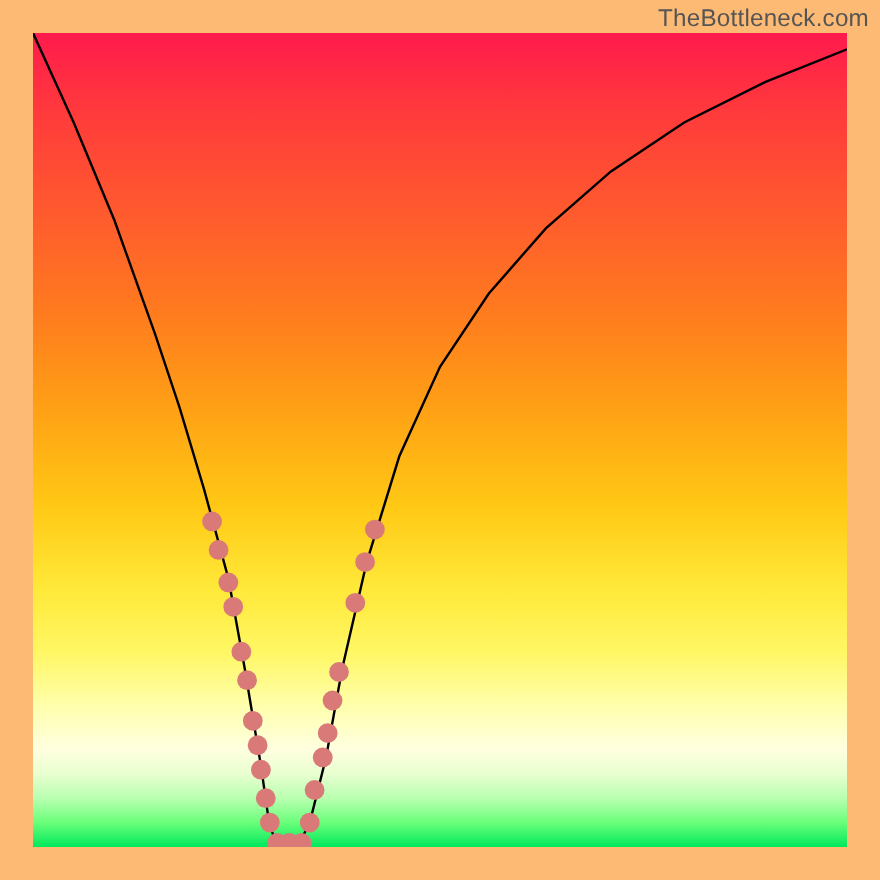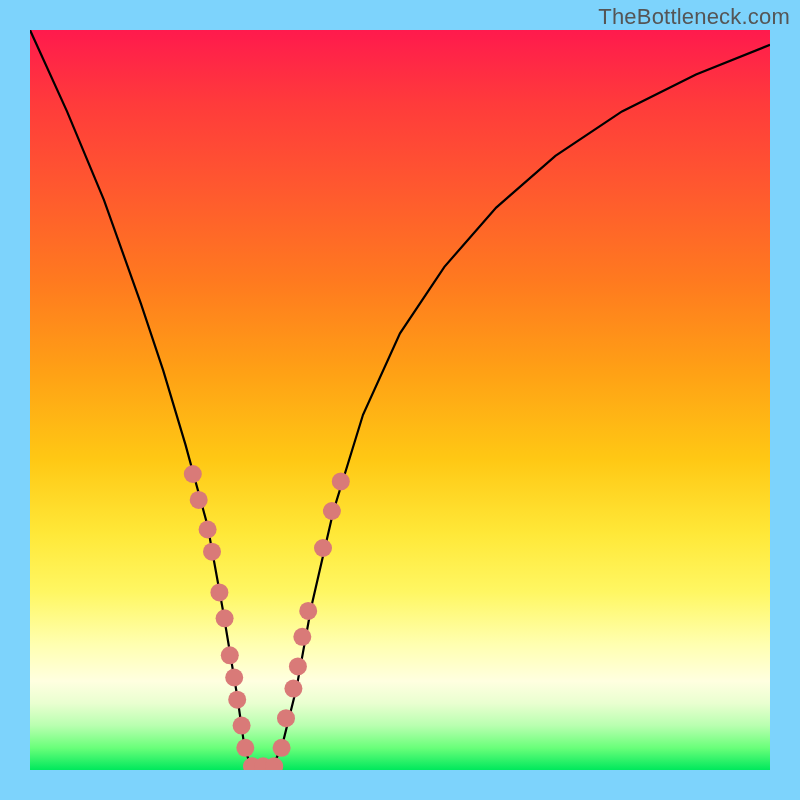--- a/index.html
+++ b/index.html
@@ -10,21 +10,21 @@
     overflow: hidden;
     background: #000;
     font-family: Arial, Helvetica, sans-serif;
   }
   .frame {
     position: absolute;
     left: 0;
     top: 0;
     width: 800px;
     height: 800px;
-    background: #7dd3fc;
+    background: #fdba74;
   }
   .plot-area {
     position: absolute;
     left: 30px;
     top: 30px;
     width: 740px;
     height: 740px;
     background: linear-gradient(to bottom,
       #ff1a4d 0%,
       #ff3b3b 10%,

